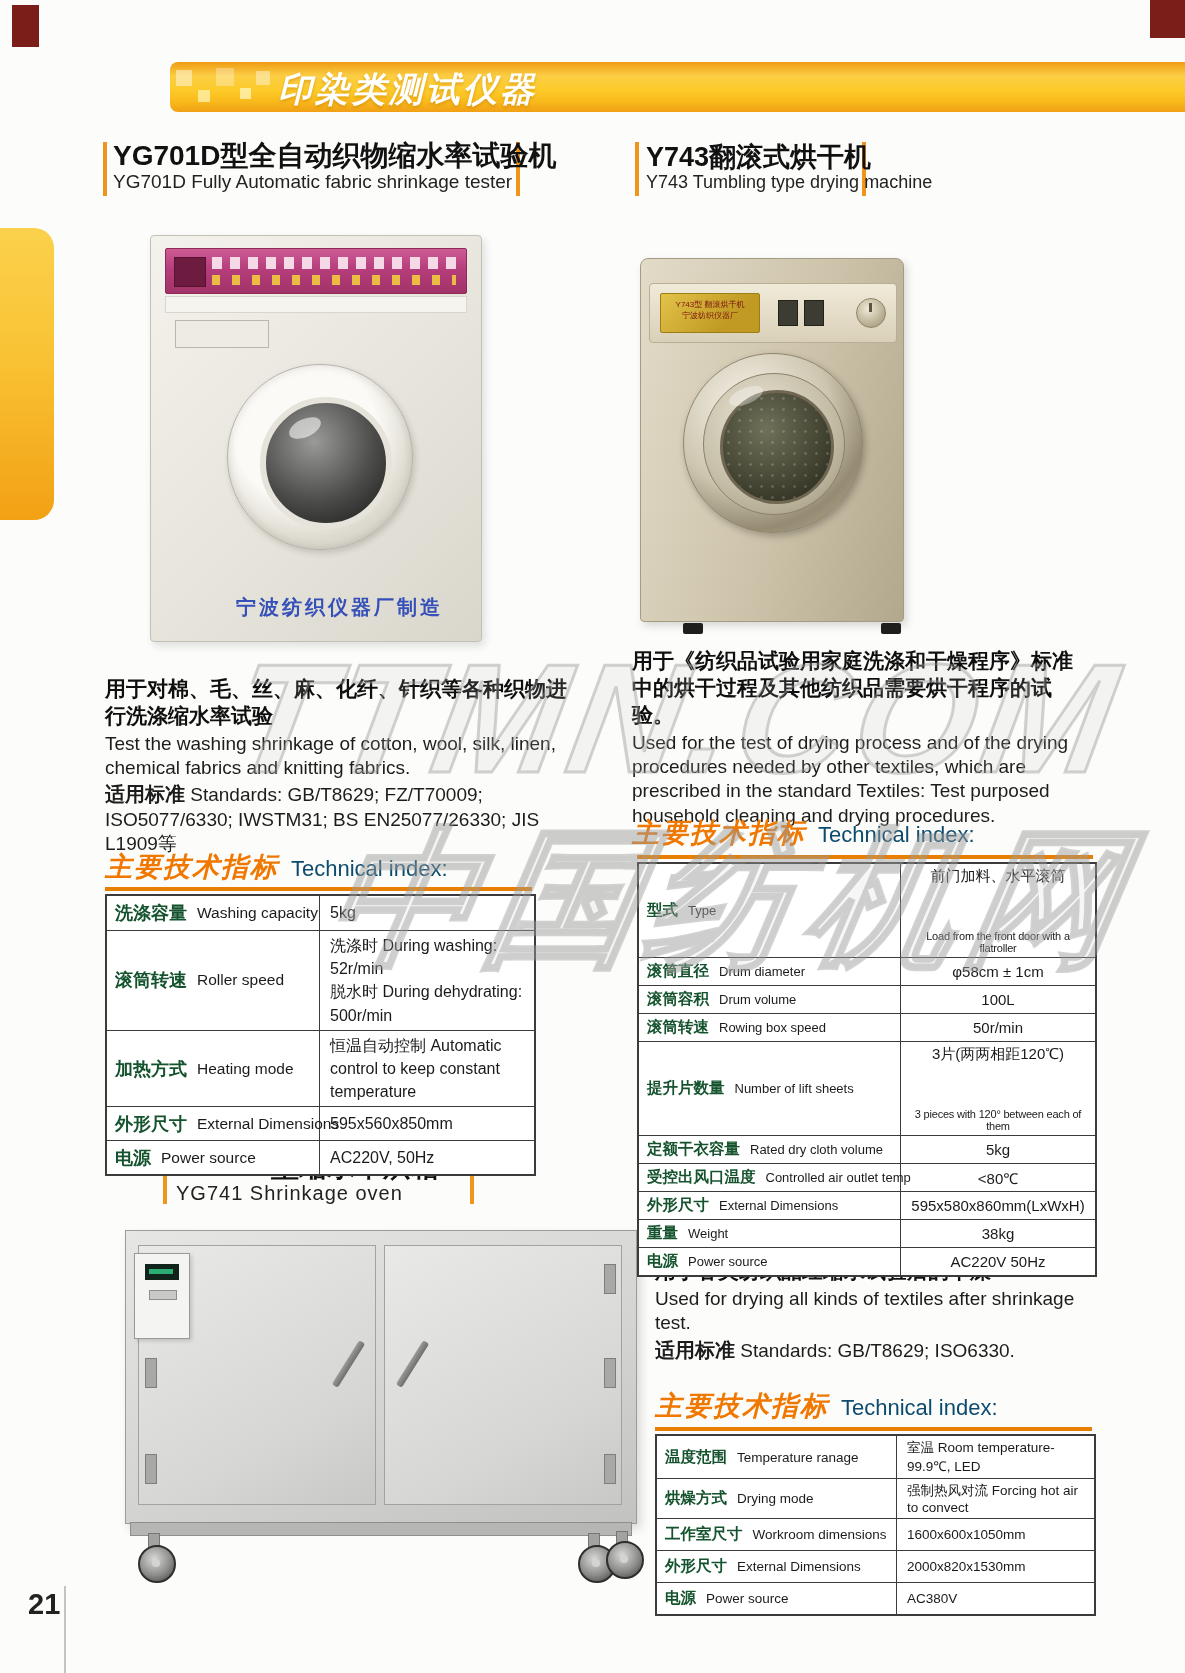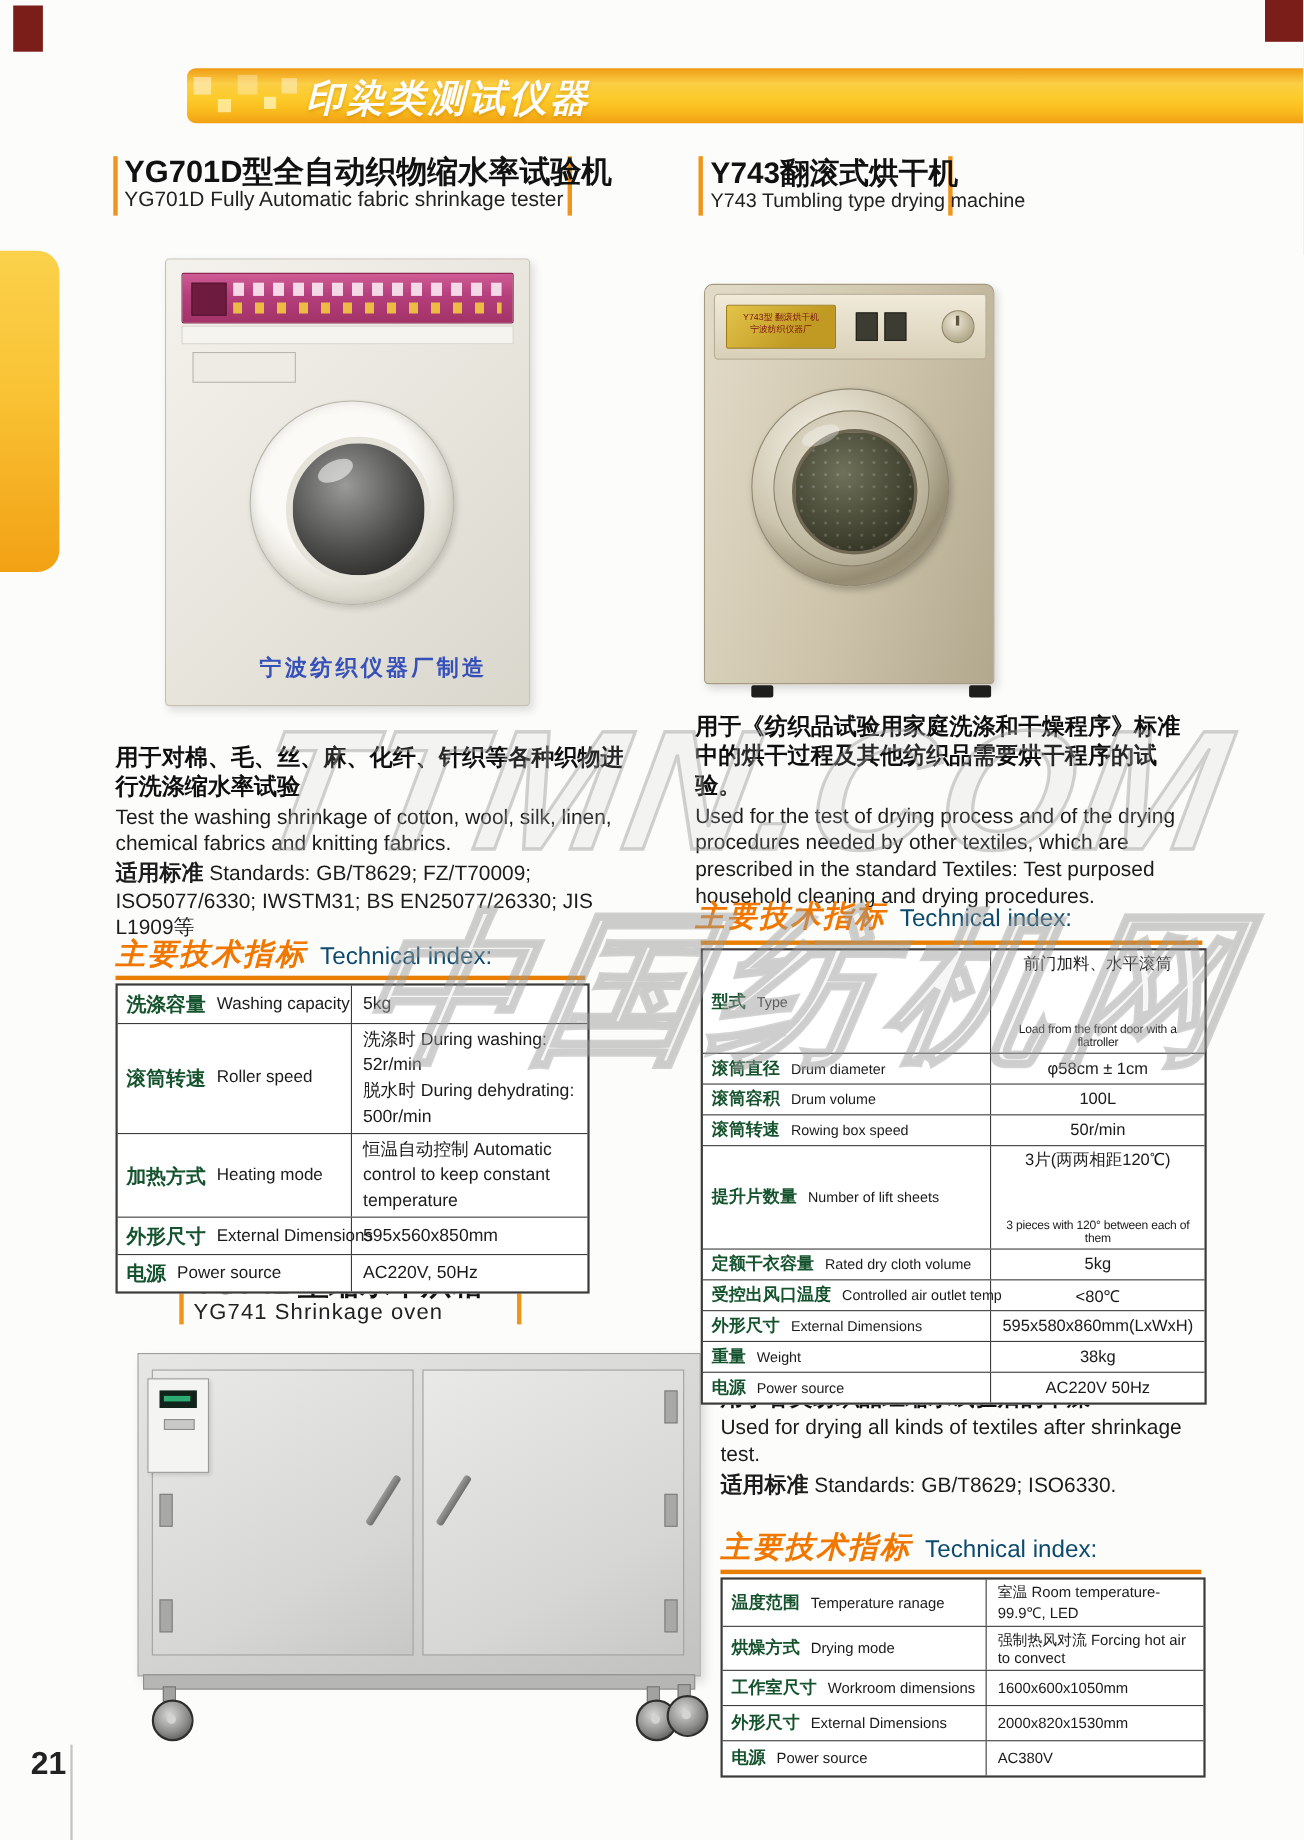--- a/index.html
+++ b/index.html
@@ -145,21 +145,21 @@
   }
 
   
   .dr-body{
     position:absolute;left:20px;top:8px;width:262px;height:362px;
     background:linear-gradient(105deg,#e2dbc8 0%,#cdc3aa 55%,#b2a88e 100%);
     border:1px solid #a59b82;border-radius:8px 8px 4px 4px;
     box-shadow:3px 4px 8px rgba(0,0,0,.15);
   }
   .dr-toppanel{
-    position:absolute;left:8px;top:8px;width:246px;height:58px;
+    position:absolute;left:8px;top:24px;width:246px;height:58px;
     background:linear-gradient(180deg,#f0ead9 0%,#d9d0b8 100%);
     border:1px solid #b9af95;border-radius:4px;
   }
   .dr-plate{
     position:absolute;left:10px;top:9px;width:100px;height:40px;
     background:linear-gradient(135deg,#e3c34a,#c09a22 70%);
     border:1px solid #9d7d15;border-radius:2px;color:#7a1212;
     font-size:8px;line-height:1.4;text-align:center;padding-top:5px;box-sizing:border-box;
   }
   .dr-win{position:absolute;top:16px;width:18px;height:24px;background:#3d3c32;border:1px solid #23221a;}

